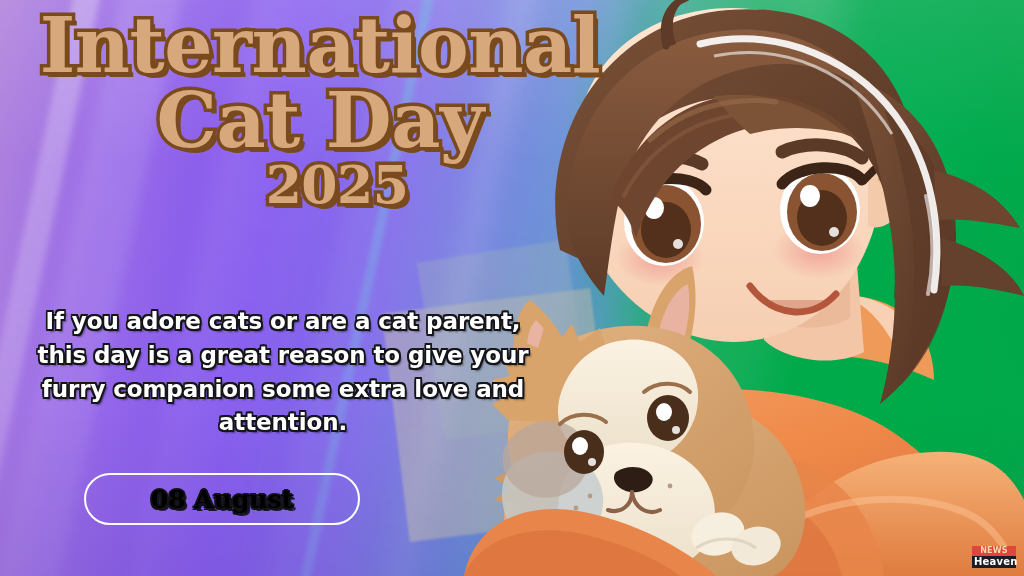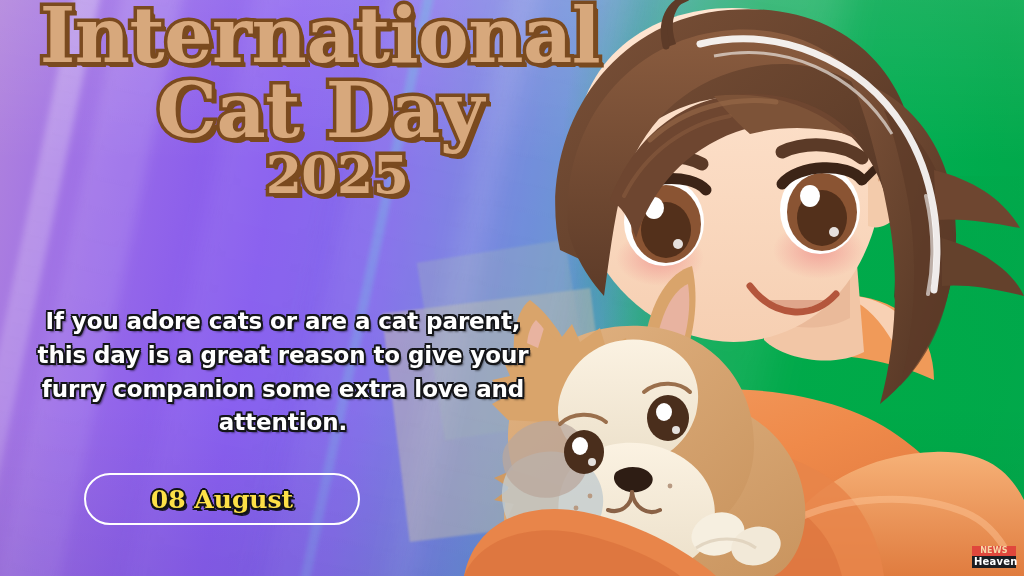--- a/index.html
+++ b/index.html
@@ -85,21 +85,21 @@
     background: rgba(160,175,160,0.28);
     transform: rotate(-8deg);
     filter: blur(1px);
   }
   .panel-a { left: 395px; top: 300px; width: 210px; height: 230px; background: rgba(196,186,160,0.45); transform: rotate(-7deg); }
   .panel-b { left: 430px; top: 250px; width: 150px; height: 180px; background: rgba(150,170,175,0.33); transform: rotate(-9deg); }
 
   
   .title-block {
     position: absolute;
-    left: 0; top: 0;
+    left: 0; top: 10px;
     width: 640px;
     text-align: center;
     z-index: 12;
   }
   .title-line {
     font-family: "DejaVu Serif", "Liberation Serif", serif;
     font-weight: 700;
     color: #d7a87c;
     letter-spacing: -0.5px;
     line-height: 0.94;
@@ -154,21 +154,21 @@
     align-items: center;
     justify-content: center;
     z-index: 12;
     box-shadow: 0 0 0 0 rgba(0,0,0,0);
   }
   .date-text {
     font-family: "DejaVu Serif", "Liberation Serif", serif;
     font-weight: 700;
     font-size: 25px;
     letter-spacing: 0px;
-    color: #fde047;
+    color: #000000;
     text-shadow:
       -1.5px -1.5px 0 #121317,
        1.5px -1.5px 0 #121317,
       -1.5px  1.5px 0 #121317,
        1.5px  1.5px 0 #121317,
        0 -1.7px 0 #121317,
        0  1.7px 0 #121317,
       -1.7px 0 0 #121317,
        1.7px 0 0 #121317,
        3px 3px 0 rgba(10,10,14,0.85);

